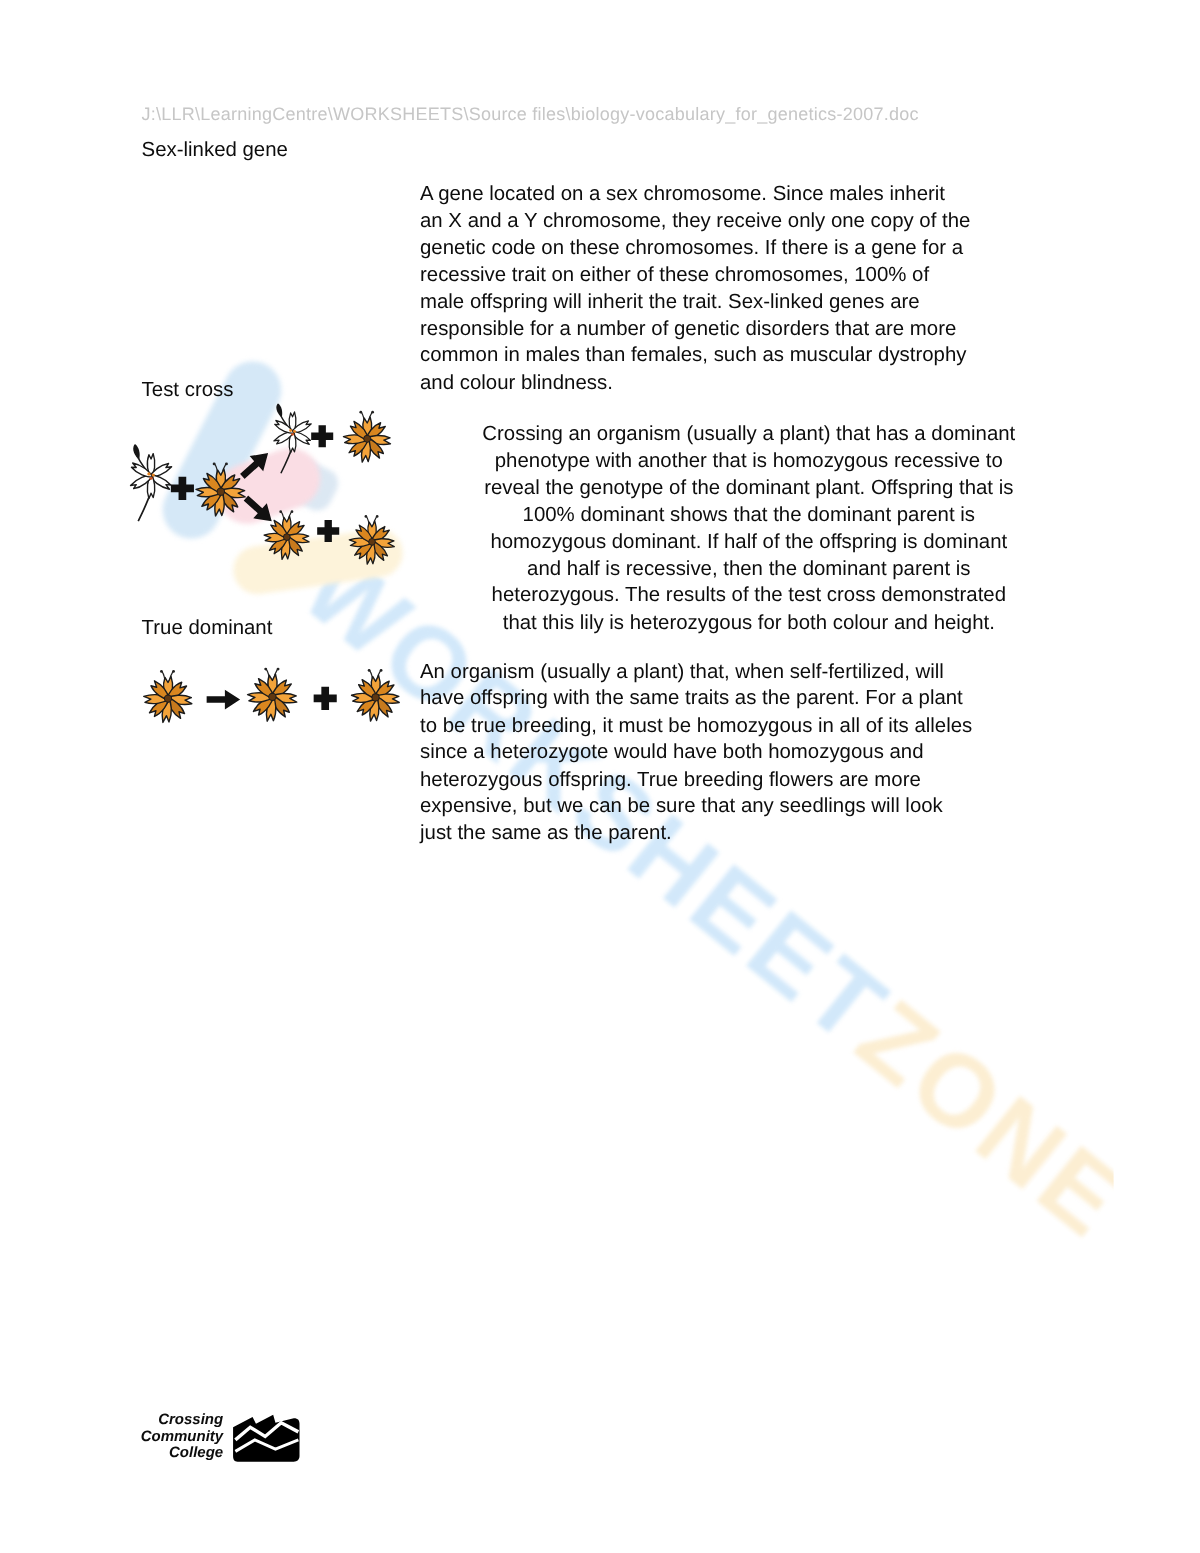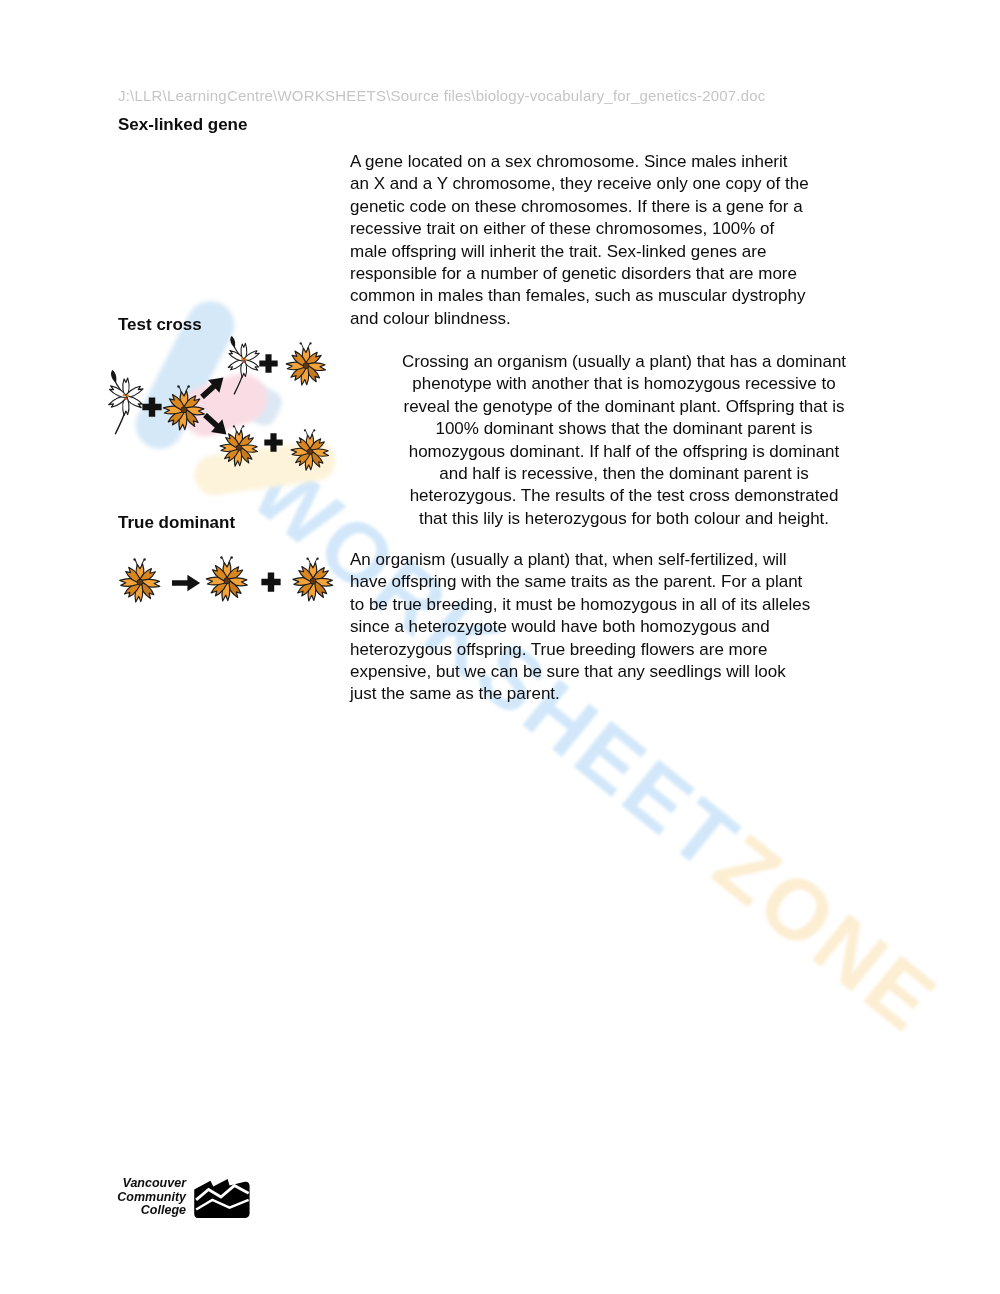--- a/index.html
+++ b/index.html
@@ -1,37 +1,37 @@
 <!DOCTYPE html>
 <html><head>
 <meta charset="utf-8">
 <style>
   html,body{margin:0;padding:0;background:#fff;}
   .page{
     position:relative;width:928px;height:1294px;background:#ffffff;
-    font-family:"Liberation Sans", sans-serif;color:#0d0d0d;overflow:hidden;padding-left:16px;
+    font-family:"Liberation Sans", sans-serif;color:#0d0d0d;overflow:hidden;
   }
   
   .wm-text{
     position:absolute;left:296px;top:440px;z-index:0;
     transform:rotate(39deg);transform-origin:0 0;
     font-size:86px;font-weight:bold;letter-spacing:4px;white-space:nowrap;
     filter:blur(1.6px);user-select:none;
   }
   .wm-blue{color:#d2e8fa;}
   .wm-orange{color:#fceed2;}
   .band{position:absolute;z-index:0;filter:blur(2px);}
   .band-blue{left:161px;top:295px;width:48px;height:160px;background:#d5e8f7;border-radius:26px;transform:rotate(27deg);}
   .band-blue-patch{left:238px;top:386px;width:42px;height:36px;background:#dce8f3;border-radius:12px;transform:rotate(27deg);}
   .band-pink{left:180px;top:380px;width:88px;height:50px;background:#fadde4;border-radius:26px;transform:rotate(-20deg);}
   .band-cream{left:194px;top:448px;width:142px;height:40px;background:#fdf3da;border-radius:20px;transform:rotate(-8deg);}
   
   .layer{position:absolute;inset:0;z-index:1;}
   .file-path{position:absolute;left:118px;top:87px;font-size:15px;letter-spacing:0.2px;color:#c6c6c6;}
-  .term-label{position:absolute;left:118px;font-size:17px;font-weight:bold;color:#0d0d0d;}
+  .term-label{position:absolute;left:118px;font-size:17px;font-weight:normal;color:#0d0d0d;}
   .definition{position:absolute;left:350px;width:548px;font-size:17px;line-height:22.4px;white-space:pre-line;color:#0d0d0d;margin-top:36px;}
   .t1{top:115px;} .t2{top:315px;text-align:center;} .t3{top:513px;}
   
   .fl{position:absolute;z-index:2;}
   .rot-up{transform:rotate(-42deg);}
   .rot-down{transform:rotate(42deg);}
   
   .logo-text{
     position:absolute;left:108px;top:1177px;width:78px;text-align:right;
     font-size:12.5px;font-weight:bold;font-style:italic;line-height:13.5px;white-space:pre-line;
@@ -175,21 +175,21 @@
     <svg class="fl" style="left:201px;top:555px" width="52" height="48" viewBox="0 0 60 56">
         <use href="#orange-lily"></use>
       </svg>
     <svg class="fl" style="left:260px;top:571px" width="22" height="22" viewBox="0 0 24 24">
         <use href="#plus-sign"></use>
       </svg>
     <svg class="fl" style="left:288px;top:556px" width="50" height="47" viewBox="0 0 60 56">
         <use href="#orange-lily"></use>
       </svg>
 
-    <div class="logo-text">Vancouver
+    <div class="logo-text">Crossing
 Community
 College</div>
     <svg class="logo-mark" width="62" height="42" viewBox="0 0 64 44">
         <use href="#vcc-mark"></use>
       </svg>
 
   </div>
 </div>
 
 </body></html>

